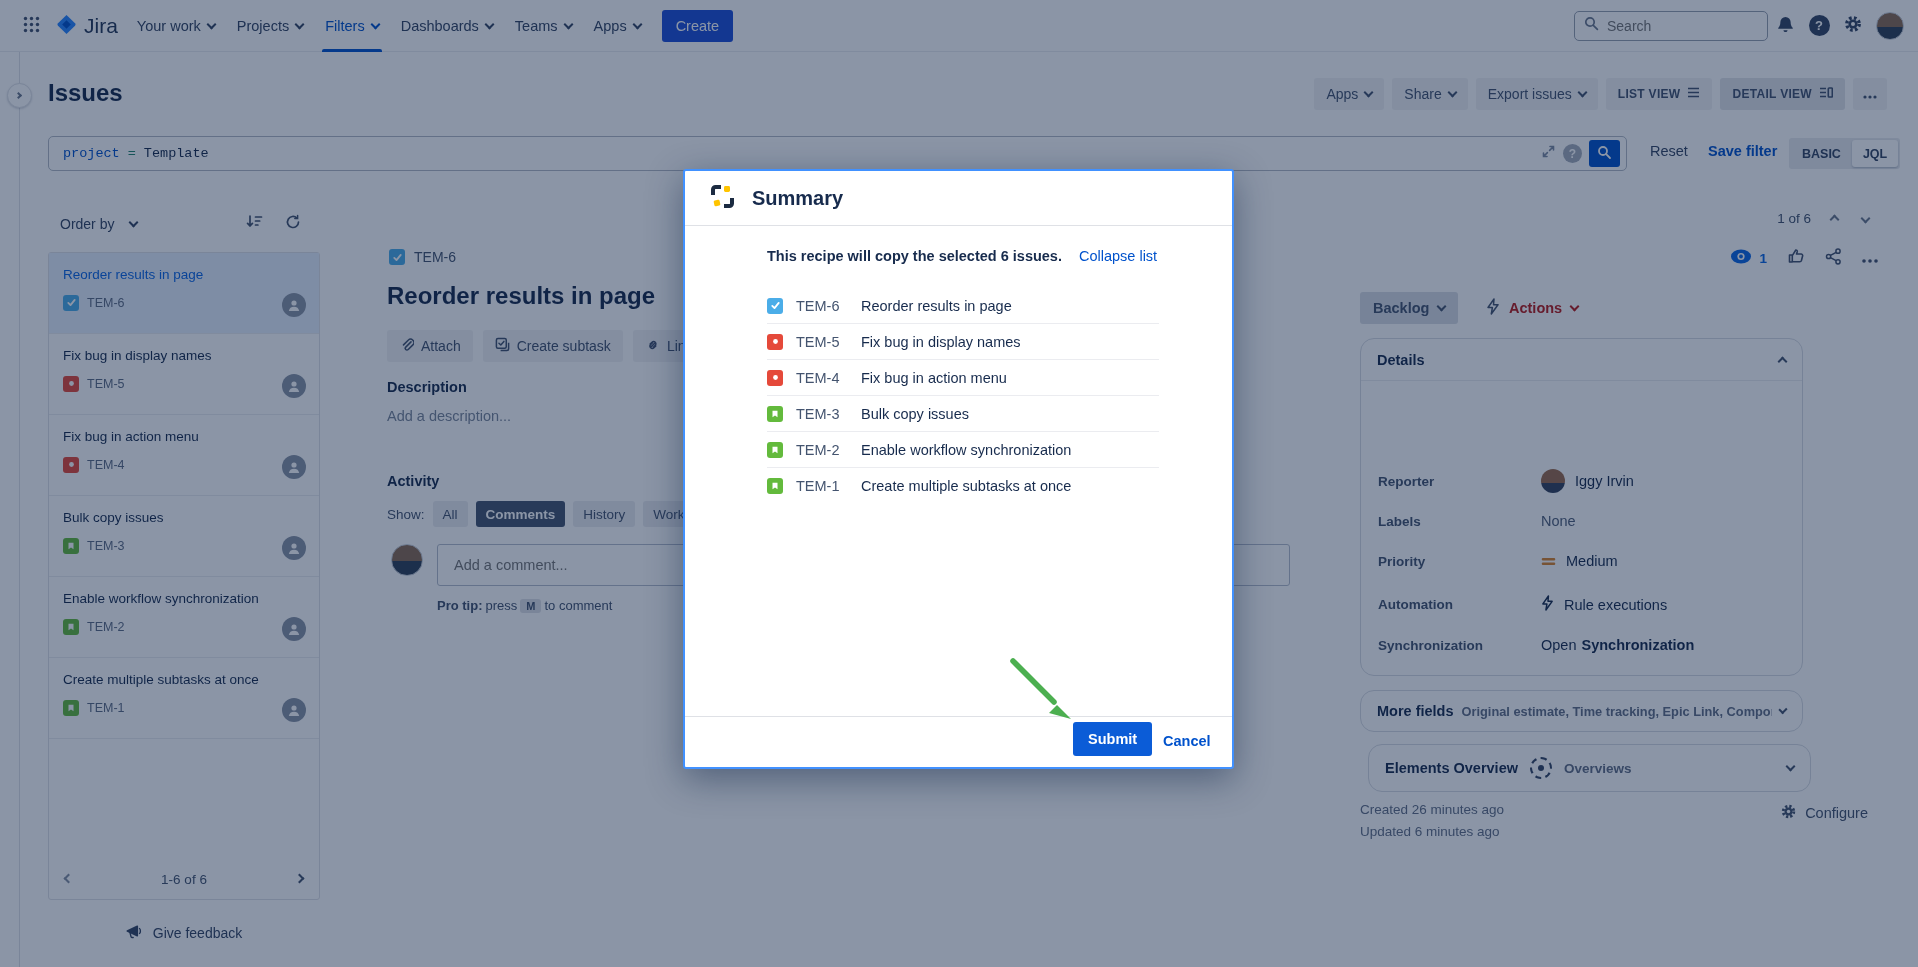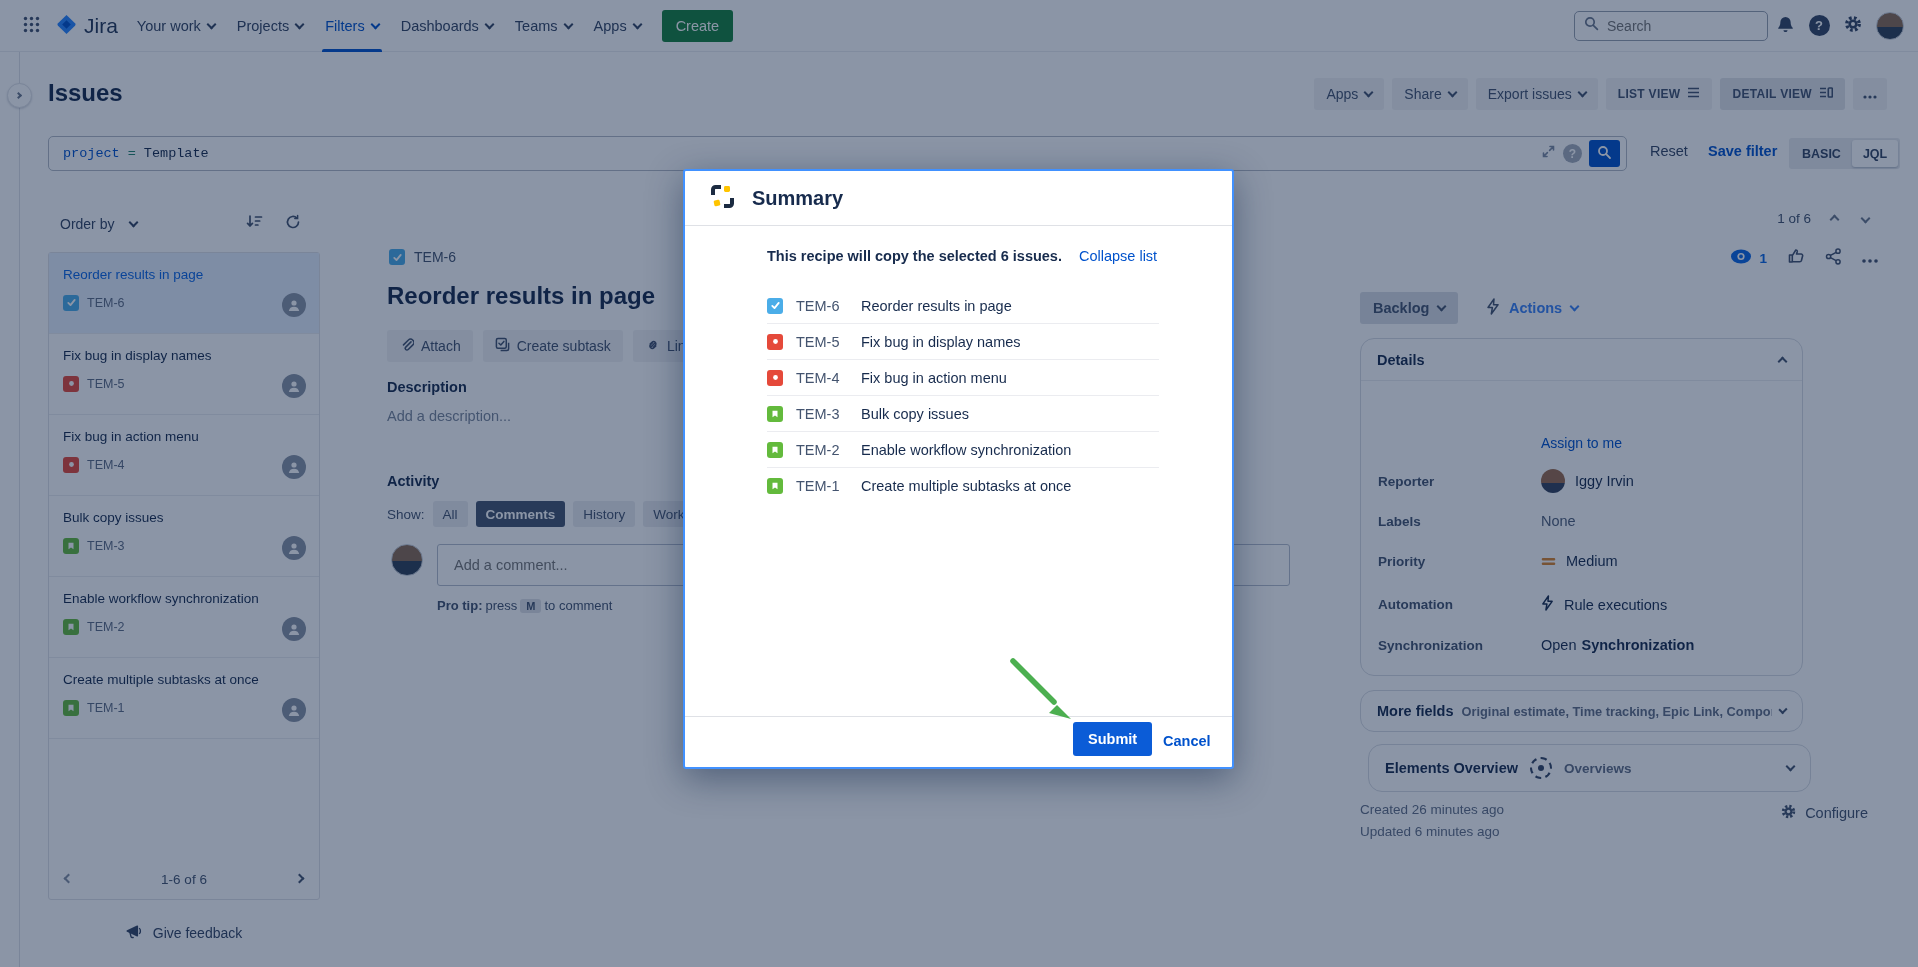--- a/index.html
+++ b/index.html
@@ -15,21 +15,21 @@
   .btn-neutral { display:inline-flex; align-items:center; gap:7px; height:32px; padding:0 12px; background:#f1f2f4; border-radius:3px; color:#42526e; font-size:14px; border:none; cursor:pointer; white-space:nowrap; }
   .btn-view { font-size:12px; font-weight:700; letter-spacing:.3px; }
   .pill { display:inline-flex; align-items:center; height:26px; padding:0 10px; background:#ebecf0; border-radius:3px; color:#44546f; font-size:13.5px; white-space:nowrap; }
   .pill.active { background:#44546f; color:#fff; font-weight:600; }
 
   
   .topnav { position:absolute; left:0; top:0; right:0; height:52px; display:flex; align-items:center; padding:0 14px; border-bottom:1px solid #ebecf0; background:#fff; }
   .nav-item { display:flex; align-items:center; gap:7px; height:52px; padding:0 11px; font-size:14.5px; font-weight:500; color:#344563; position:relative; cursor:pointer; }
   .nav-item.active { color:#0052cc; }
   .nav-item.active::after { content:""; position:absolute; left:8px; right:8px; bottom:0; height:3px; background:#0052cc; border-radius:2px 2px 0 0; }
-  .create-btn { height:32px; padding:0 14px; background:#15803d; color:#fff; font-size:14.5px; font-weight:500; border:none; border-radius:3px; margin-left:10px; cursor:pointer; }
+  .create-btn { height:32px; padding:0 14px; background:#1d4ed8; color:#fff; font-size:14.5px; font-weight:500; border:none; border-radius:3px; margin-left:10px; cursor:pointer; }
   .nav-search { margin-left:auto; width:194px; height:30px; border:1.6px solid #97a0af; border-radius:5px; display:flex; align-items:center; gap:8px; padding:0 9px; color:#6b778c; }
   .nav-search input { border:none; outline:none; width:130px; font-size:14px; color:#344563; background:transparent; font-family:"Liberation Sans", sans-serif; }
   .nav-icon-btn { width:34px; height:34px; display:flex; align-items:center; justify-content:center; border:none; background:transparent; cursor:pointer; color:#344563; }
   .avatar { border-radius:50%; background:linear-gradient(180deg,#8a6a52 0%, #8a6a52 55%, #2e3f55 55%); border:1px solid #c7cdd6; }
 
   
   .page-title { position:absolute; left:48px; top:79px; font-size:24px; font-weight:700; color:#172b4d; }
   .rail { position:absolute; left:19px; top:52px; bottom:0; border-left:1px solid #dfe1e6; }
   .rail-btn { position:absolute; left:7px; top:83px; width:25px; height:25px; border-radius:50%; background:#fff; border:1px solid #dfe1e6; box-shadow:0 1px 2px rgba(9,30,66,.18); display:flex; align-items:center; justify-content:center; color:#6b778c; cursor:pointer; }
   .rail-btn .chev { width:5px; height:5px; margin:0 2px 0 0; }
@@ -78,21 +78,21 @@
   .label-bold { font-size:14.5px; font-weight:700; color:#172b4d; }
   .placeholder-text { font-size:14.5px; color:#7a869a; }
   .show-row { position:absolute; left:387px; top:501px; display:flex; align-items:center; gap:8px; font-size:13.5px; color:#44546f; }
   .sort-btn { position:absolute; left:1143px; top:503px; display:flex; align-items:center; gap:7px; font-size:13.5px; color:#44546f; }
   .comment-input { position:absolute; left:437px; top:544px; width:853px; height:42px; border:1px solid #b6becc; border-radius:3px; background:#fff; padding:0 16px; font-size:14.5px; color:#596780; font-family:"Liberation Sans", sans-serif; }
   .pro-tip { position:absolute; left:437px; top:598px; font-size:13px; color:#42526e; display:flex; align-items:center; gap:3px; }
   .key-chip { background:#dfe1e6; border-radius:3px; padding:1px 6px; font-size:11px; font-weight:700; color:#42526e; }
 
   
   .status-btn { position:absolute; left:1360px; top:292px; height:32px; display:inline-flex; align-items:center; gap:9px; padding:0 13px; background:#d9dde4; border:none; border-radius:3px; font-size:14.5px; font-weight:700; color:#44546f; cursor:pointer; }
-  .actions-btn { position:absolute; left:1478px; top:292px; height:32px; display:inline-flex; align-items:center; gap:9px; padding:0 8px; background:transparent; border:none; font-size:14.5px; font-weight:600; color:#3b82f6; cursor:pointer; }
+  .actions-btn { position:absolute; left:1478px; top:292px; height:32px; display:inline-flex; align-items:center; gap:9px; padding:0 8px; background:transparent; border:none; font-size:14.5px; font-weight:600; color:#b91c1c; cursor:pointer; }
   .card { position:absolute; left:1360px; width:443px; border:1px solid #d7dbe2; border-radius:14px; background:#fff; }
   .card-head { height:42px; display:flex; align-items:center; justify-content:space-between; padding:0 16px; font-size:14.5px; font-weight:700; color:#172b4d; }
   .d-row { position:absolute; left:0; right:0; display:flex; align-items:center; }
   .d-label { width:180px; padding-left:17px; font-size:13.5px; font-weight:600; color:#44546f; flex:none; }
   .d-value { display:flex; align-items:center; gap:10px; font-size:14.5px; color:#172b4d; }
   .link-blue { color:#0052cc; cursor:pointer; }
   .muted-sm { font-size:13.5px; color:#626f86; }
   .dashed-circle { width:22px; height:22px; border:2.4px dashed #344563; border-radius:50%; position:relative; flex:none; }
   .dashed-circle::after { content:""; position:absolute; left:50%; top:50%; width:6px; height:6px; margin:-3px 0 0 -3px; background:#344563; border-radius:50%; }
 
@@ -518,23 +518,20 @@
         </svg></span>
     <span>Actions</span>
       <span class="chev"></span>
   </button>
 
   <div class="card" style="top:338px; height:338px;">
     <div class="card-head" style="border-bottom:1px solid #ebecf0;">
       <span>Details</span>
       <span class="chev up" style="color:#44546f;"></span>
     </div>
-    <div class="d-row" style="top:96px; padding-left:180px; font-size:14px;">
-      <span class="link-blue">Assign to me</span>
-    </div>
     <div class="d-row" style="top:130px;">
       <span class="d-label">Reporter</span>
       <span class="d-value">
         <span class="avatar" style="width:24px; height:24px; border:none; background:linear-gradient(180deg,#9c6b4c 0%, #9c6b4c 58%, #33415c 58%);"></span>
         <span>Iggy Irvin</span>
       </span>
     </div>
     <div class="d-row" style="top:174px;">
       <span class="d-label">Labels</span>
       <span class="d-value" style="color:#505f79;">None</span>

